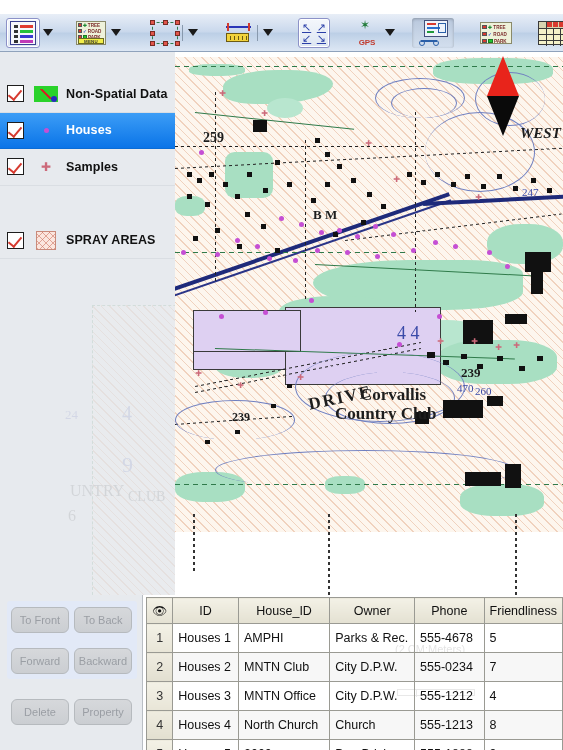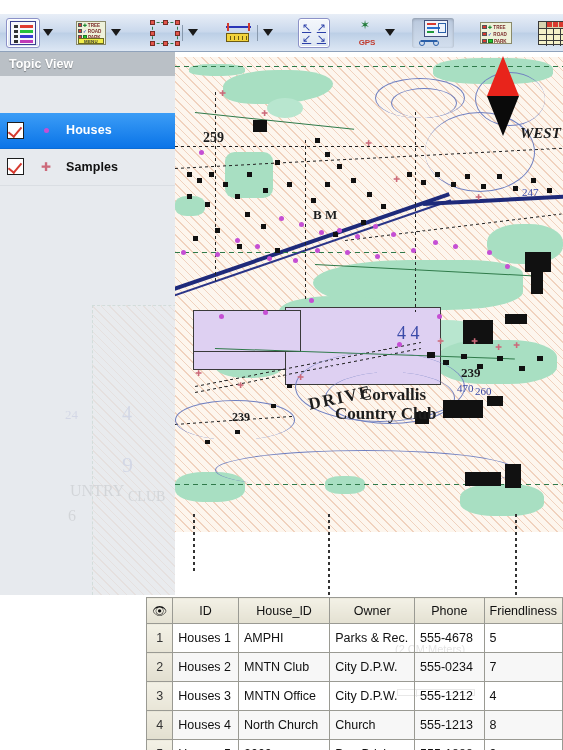--- a/index.html
+++ b/index.html
@@ -679,44 +679,69 @@
       <div class="gm"></div>
       <div class="gl" style="left:65px;top:355px;font-size:13px">24</div>
       <div class="gl" style="left:122px;top:350px;font-size:20px">4</div>
       <div class="gl" style="left:122px;top:400px;font-size:22px">9</div>
       <div class="gl" style="left:70px;top:430px;font-size:16px;color:#333">UNTRY</div>
       <div class="gl" style="left:128px;top:437px;font-size:14px;color:#333">CLUB</div>
       <div class="gl" style="left:68px;top:455px;font-size:16px;color:#333">6</div>
     </div>
 
     <div class="sb-rows">
-      <div class="topic-head">Topic View</div>
-
+
+      <div class="layer-row" style="top:24px">
+        <span class="chk"></span>
+        <span class="lsym">
+          <span class="sym-nonspatial">
+              <span class="w"></span>
+              <span class="b"></span>
+            </span>
+        </span>
+        <span class="lname">Non-Spatial Data</span>
+      </div>
 
       <div class="layer-row sel" style="top:60.6px">
         <span class="chk"></span>
         <span class="lsym">
           <span class="sym-house"></span>
         </span>
         <span class="lname">Houses</span>
       </div>
 
       <div class="layer-row" style="top:97.2px">
         <span class="chk"></span>
         <span class="lsym">
           <span class="sym-sample">✚</span>
         </span>
         <span class="lname">Samples</span>
       </div>
 
 
+      <div class="layer-row" style="top:170.4px">
+        <span class="chk"></span>
+        <span class="lsym">
+          <span class="sym-spray"></span>
+        </span>
+        <span class="lname">SPRAY AREAS</span>
+      </div>
 
     </div>
   </div>
 
+  <div class="btnpanel">
+    <div class="btn-hilite"></div>
+    <button class="gbtn" style="left:11px;top:12px">To Front</button>
+    <button class="gbtn" style="left:74px;top:12px">To Back</button>
+    <button class="gbtn" style="left:11px;top:53px">Forward</button>
+    <button class="gbtn" style="left:74px;top:53px">Backward</button>
+    <button class="gbtn" style="left:11px;top:104px">Delete</button>
+    <button class="gbtn" style="left:74px;top:104px">Property</button>
+  </div>
 
   <div class="tablewrap">
     <div class="ghost-scale">
       <div class="gs1">(2 CM:Meters)</div>
       <div class="gs2">289.90</div>
       <div class="gsbar">
           <i style="left:18px"></i>
           <i style="left:38px"></i>
           <i style="left:58px"></i>
         </div>

